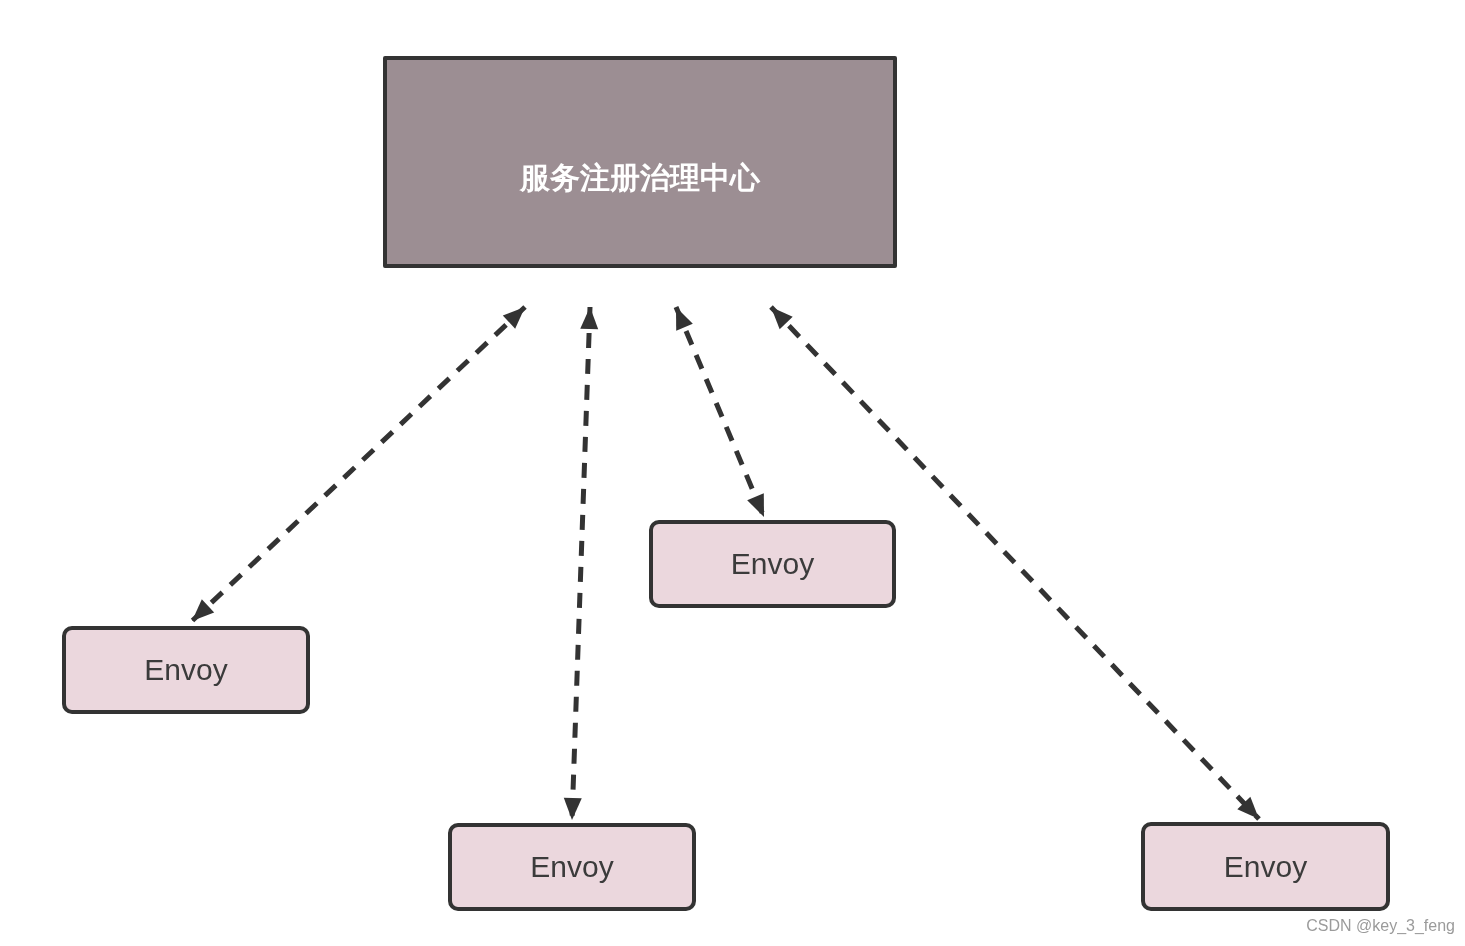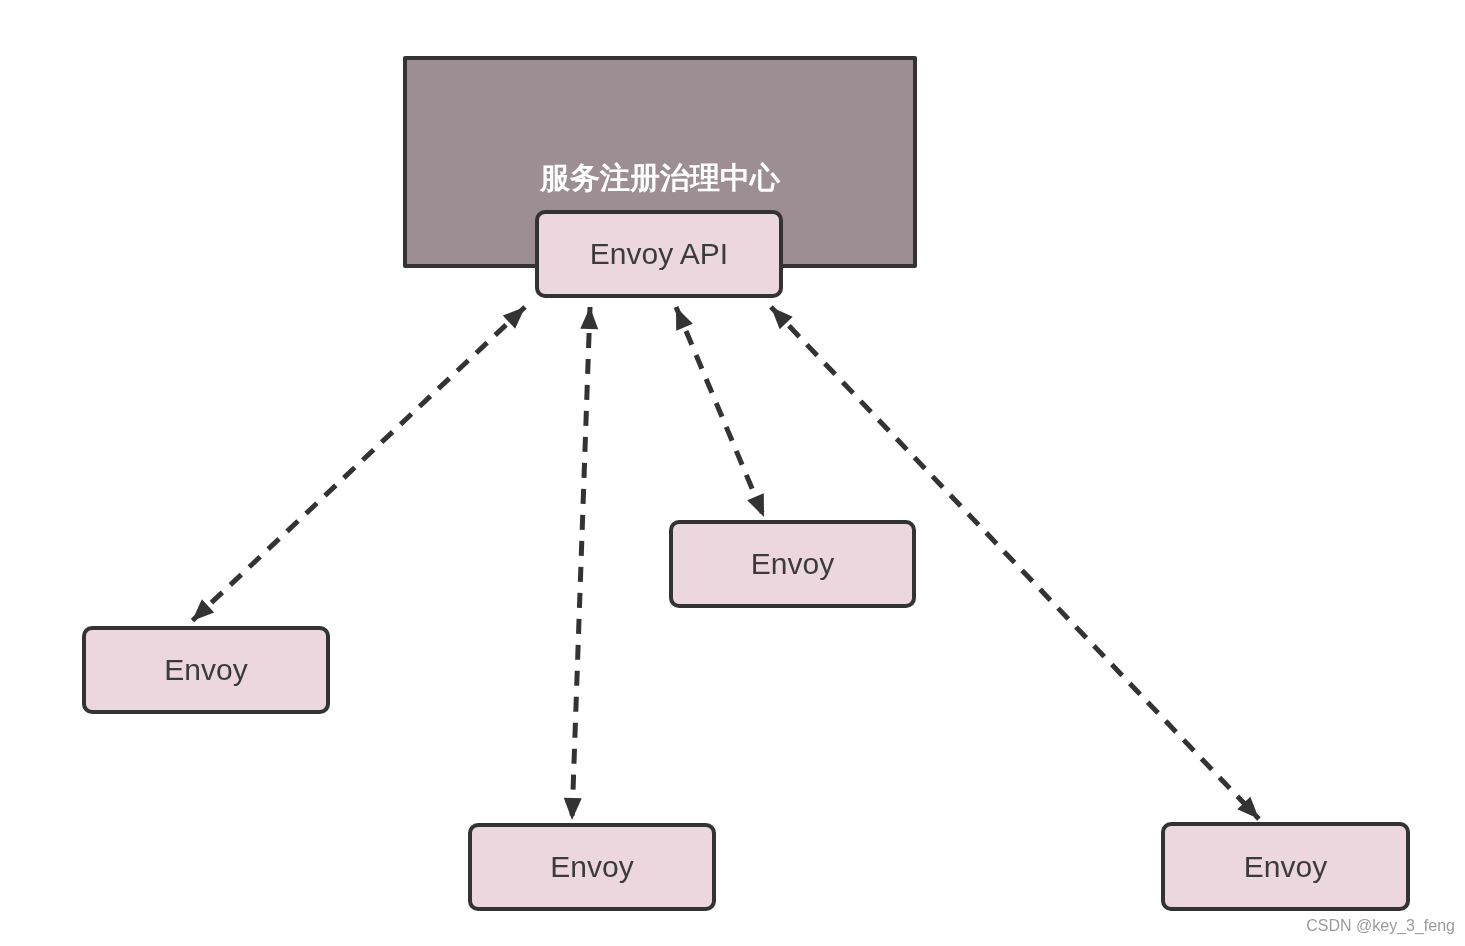--- a/index.html
+++ b/index.html
@@ -33,21 +33,20 @@
     stroke-width:5;
     fill:none;
     stroke-dasharray:15 11;
   }
   .box{
     position:absolute;
     display:flex;
     align-items:center;
     justify-content:center;
     border:4px solid var(--border-color);
-    margin-left:20px;
   }
   .registry{
     left:383px;top:56px;
     width:514px;height:212px;
     background:var(--registry-fill);
     color:var(--registry-text);
     font-size:30px;
     font-weight:bold;
     border-radius:2px;
     z-index:1;
@@ -91,23 +90,20 @@
     <line class="arrow" x1="525" y1="307" x2="192" y2="621" marker-start="url(#ah)" marker-end="url(#ah)"></line>
     <line class="arrow" x1="590" y1="307" x2="572" y2="820" marker-start="url(#ah)" marker-end="url(#ah)"></line>
     <line class="arrow" x1="676" y1="307" x2="764" y2="517" marker-start="url(#ah)" marker-end="url(#ah)"></line>
     <line class="arrow" x1="771" y1="307" x2="1259" y2="819" marker-start="url(#ah)" marker-end="url(#ah)"></line>
   </svg>
 
   <div class="box registry">
     <span class="label">服务注册治理中心</span>
   </div>
 
-  <div class="box node envoy-api">
-    <span>Envoy API</span>
-  </div>
 
   <div class="box node envoy-left">
     <span>Envoy</span>
   </div>
 
   <div class="box node envoy-middle">
     <span>Envoy</span>
   </div>
 
   <div class="box node envoy-bottom">

